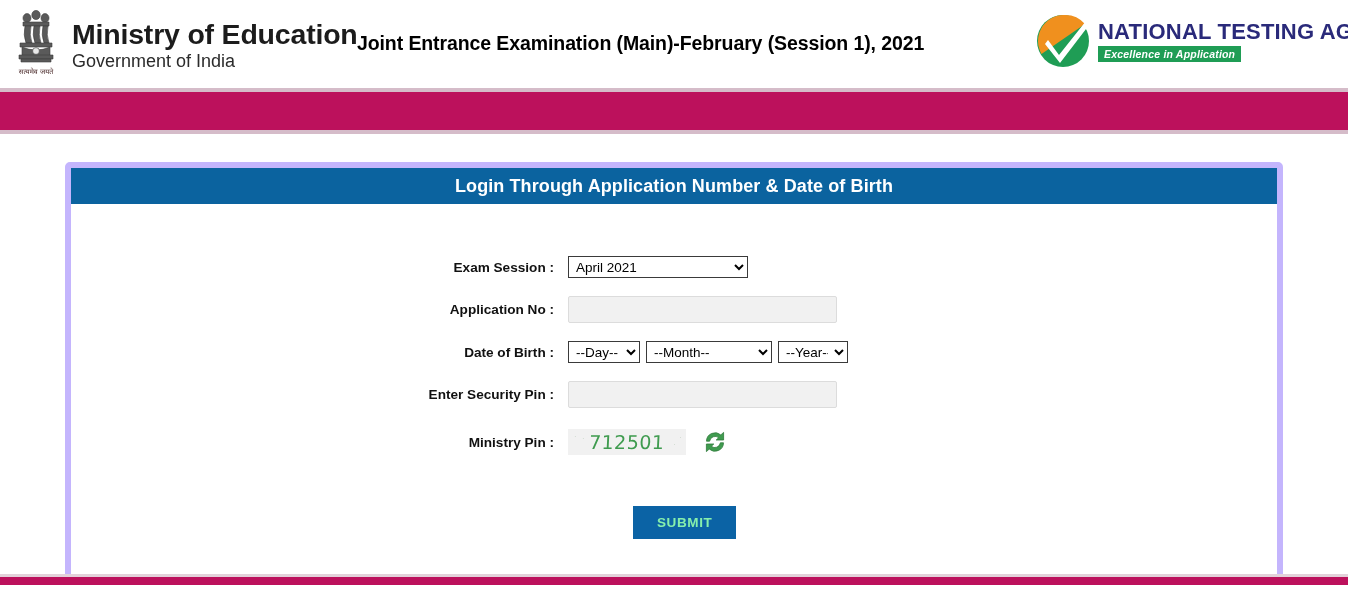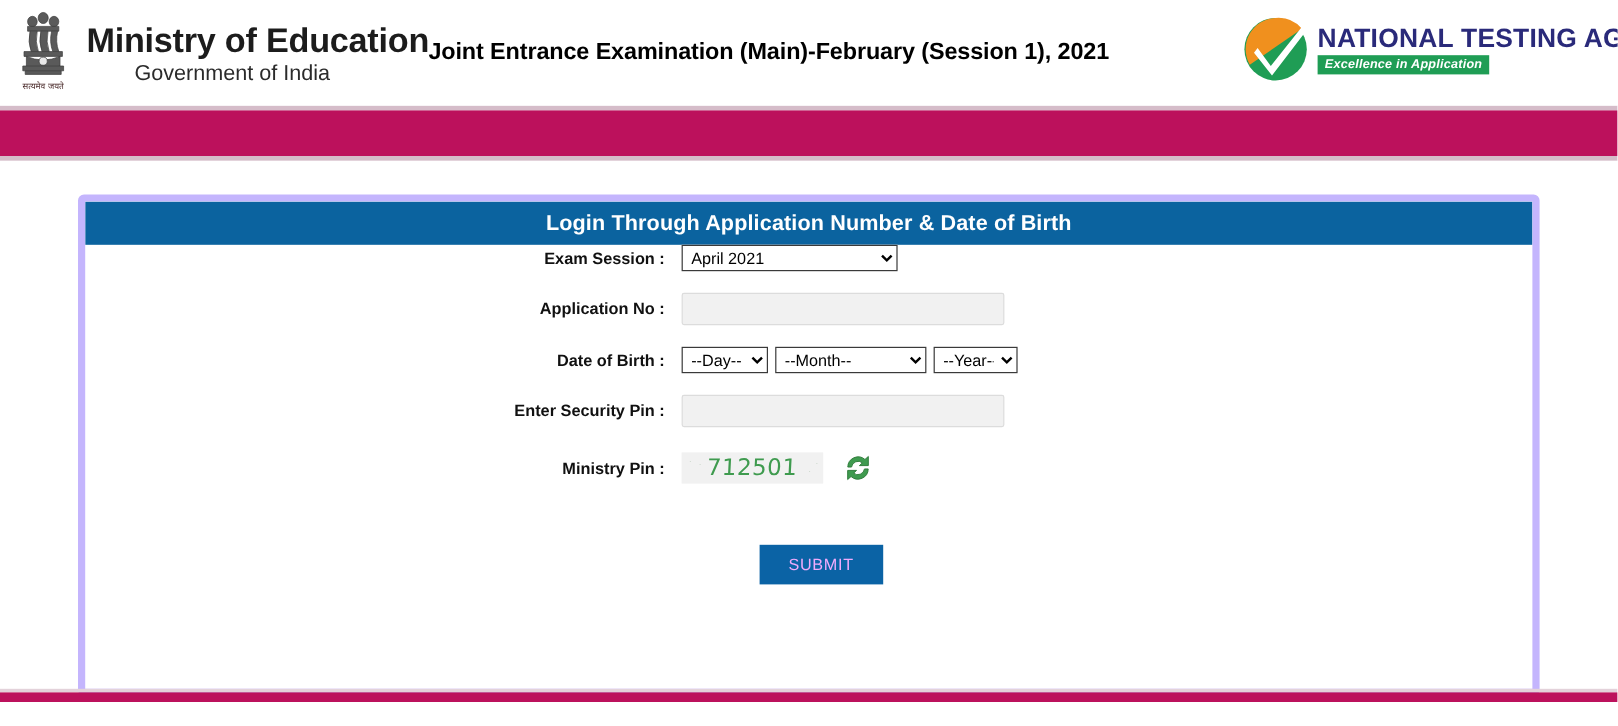--- a/index.html
+++ b/index.html
@@ -39,21 +39,20 @@
     font-weight: bold;
     color: #1c1c1c;
     letter-spacing: -0.2px;
     white-space: nowrap;
   }
   .moe-sub {
     font-size: 18px;
     color: #2b2b2b;
     margin-top: 3px;
     white-space: nowrap;
-    margin-left: 40px;
   }
 
   .exam-title {
     position: absolute;
     left: 357px;
     top: 32px;
     font-size: 19.5px;
     font-weight: bold;
     color: #000000;
     white-space: nowrap;
@@ -121,20 +120,21 @@
     color: #ffffff;
     font-size: 18px;
     font-weight: bold;
     display: flex;
     align-items: center;
     justify-content: center;
     letter-spacing: 0.1px;
   }
   .panel-body {
     height: 370px;
+    padding-top: 52px;
   }
 
   
   .form-row {
     display: flex;
     align-items: center;
     margin-bottom: 18px;
   }
   .f-label {
     width: 497px;
@@ -213,26 +213,26 @@
     display: block;
   }
 
   .submit-row {
     display: flex;
     margin-top: 50px;
   }
   .submit-spacer { width: 562px; }
   .submit-button {
     background: #0b63a5;
-    color: #f0abfc;
+    color: #86efac;
     border: none;
     border-radius: 0;
     font-family: "Liberation Sans", sans-serif;
     font-size: 13.5px;
-    font-weight: normal;
+    font-weight: bold;
     letter-spacing: 0.6px;
     padding: 9px 24px;
     cursor: pointer;
   }
 
   
   .footer-edge { height: 3px; background: #e3d2da; }
   .footer-bar  { height: 8px; background: #bc115c; }
 </style>
 </head>

